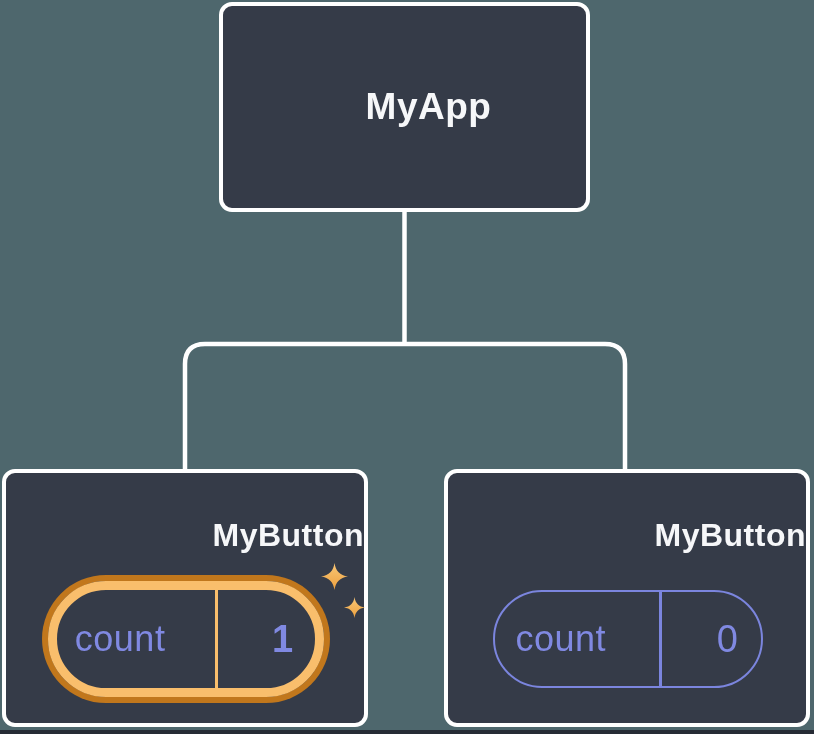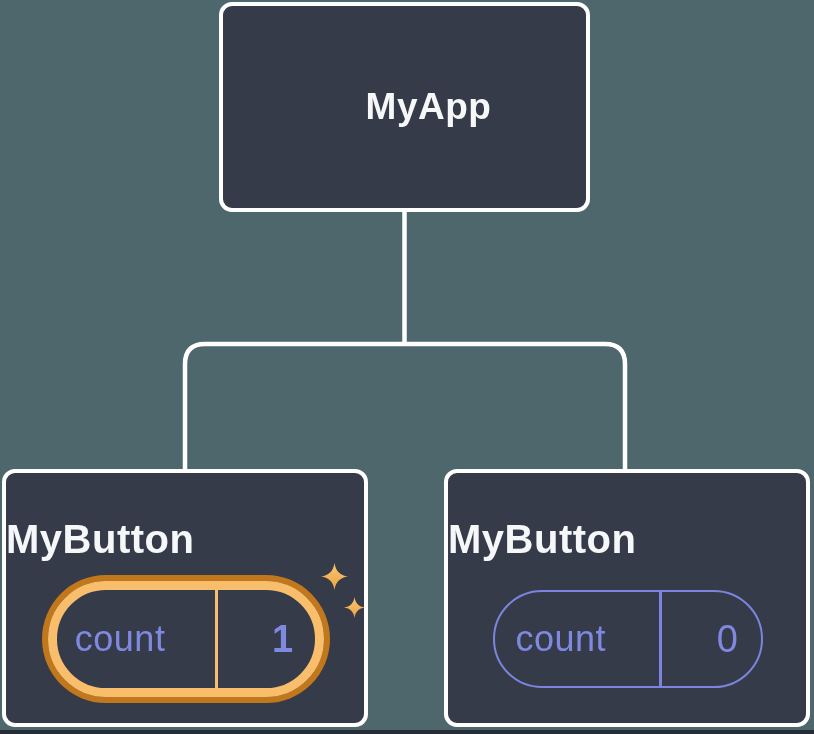--- a/index.html
+++ b/index.html
@@ -58,23 +58,23 @@
   .node-child {
     top: 469px;
     width: 366px; height: 258px;
   }
   .node-left  { left: 2px; }
   .node-right { left: 444px; }
   .node-title {
     position: absolute;
     top: 44px; left: 0;
     width: 100%;
-    text-align: left;
+    text-align: right;
     color: var(--text-primary);
-    font-size: 40px;
+    font-size: 32px;
     font-weight: 600;
     letter-spacing: 0.5px;
   }
   .pill {
     position: absolute;
     display: flex;
     align-items: stretch;
     border-radius: 999px;
     overflow: hidden;
     gap: 32px;

